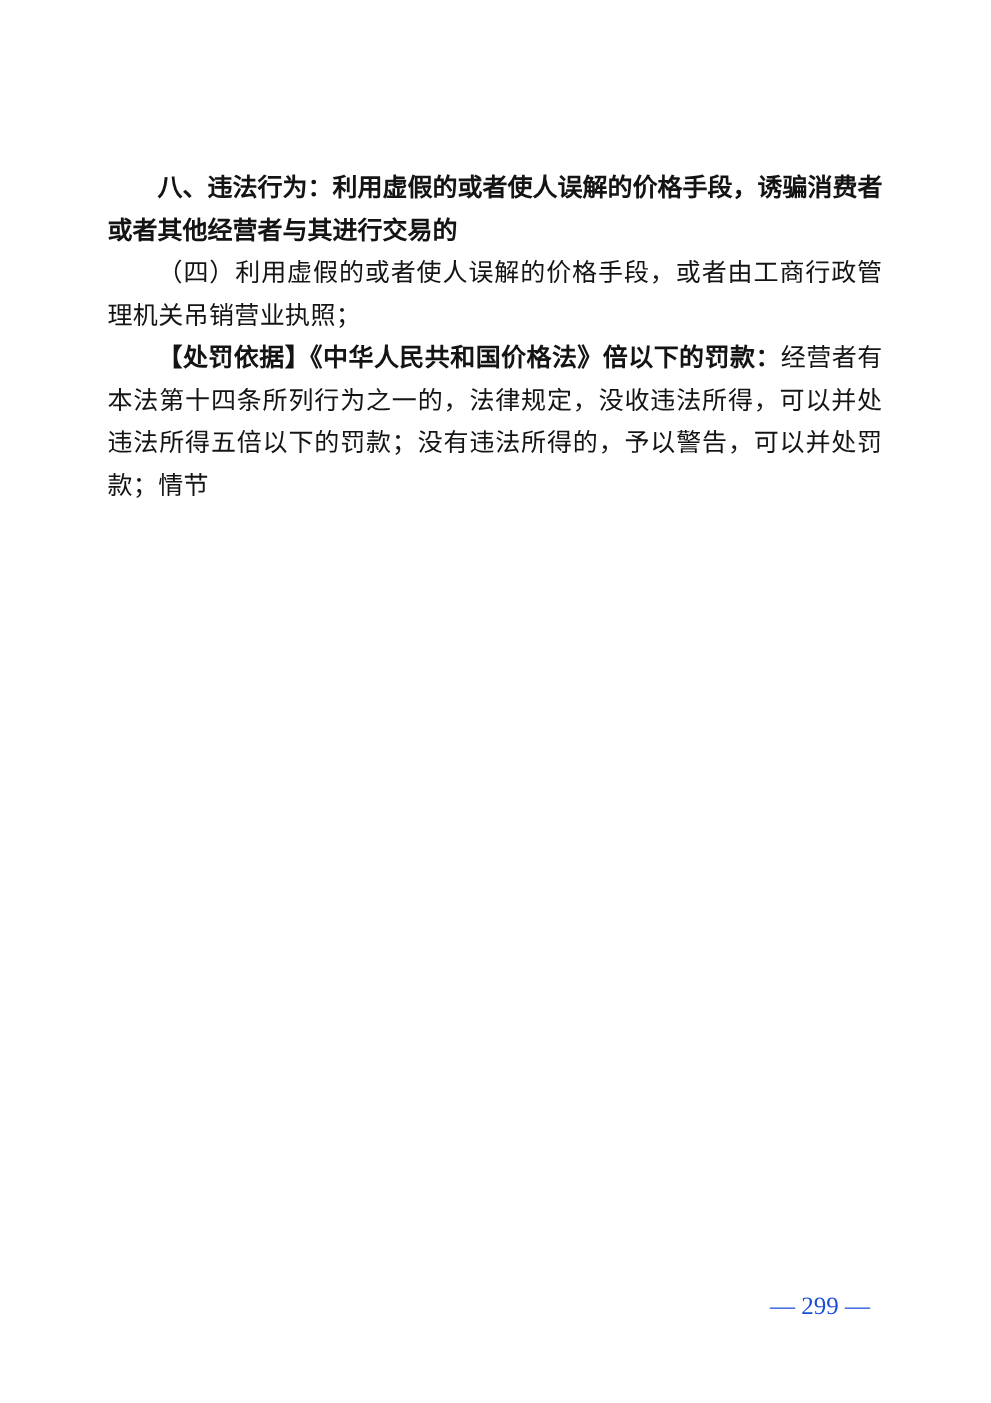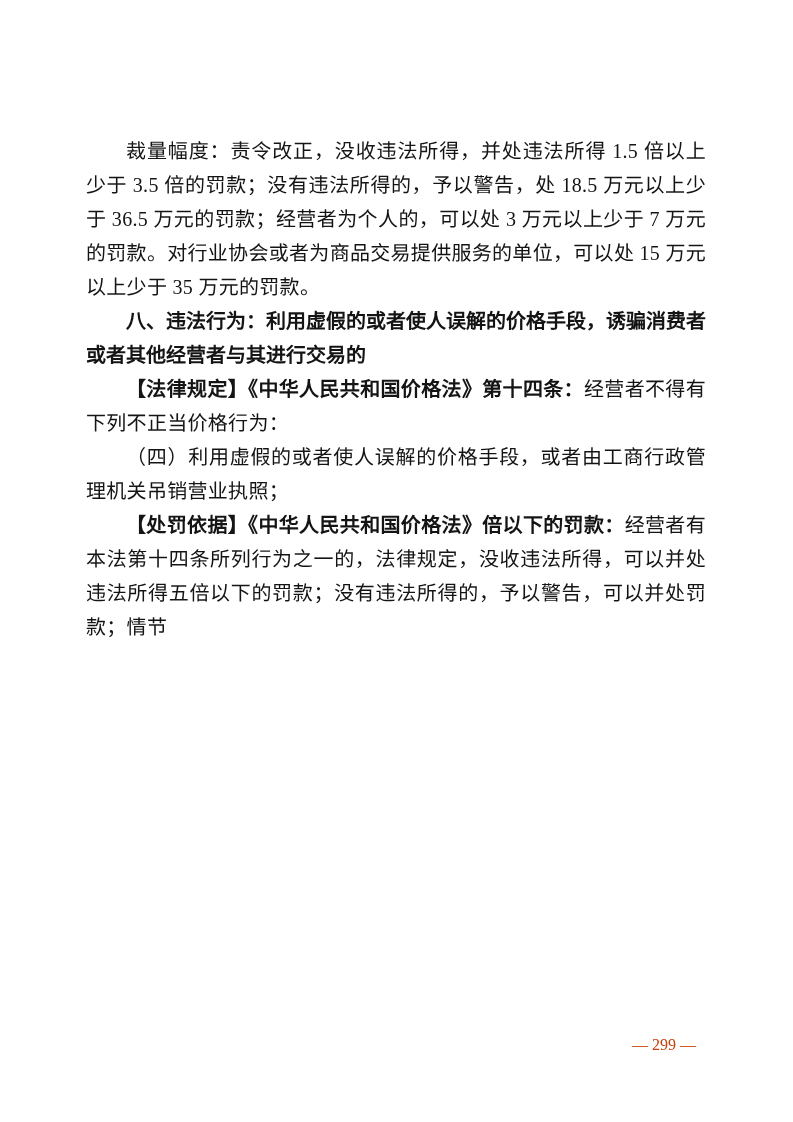--- a/index.html
+++ b/index.html
@@ -37,31 +37,29 @@
     font-weight: bold;
     font-size: 20px;
     letter-spacing: 0px;
   }
   .seg { font-weight: normal; }
   .seg.bold { font-weight: bold; margin-top: 44px; }
   .page-footer {
     position: absolute;
     top: 1031px;
     right: 97px;
-    font-size: 16px;
+    font-size: 20px;
     line-height: 28px;
-    color: #c2410c;
+    color: #1d4ed8;
     font-family: "Liberation Serif", "DejaVu Serif", serif;
   }
 </style>
 </head>
 <body>
 
 <div class="page">
   <div class="doc-body">
-      <p class="para"><span class="seg">裁量幅度：责令改正，没收违法所得，并处违法所得 1.5 倍以上少于 3.5 倍的罚款；没有违法所得的，予以警告，处 18.5 万元以上少于 36.5 万元的罚款；经营者为个人的，可以处 3 万元以上少于 7 万元的罚款。对行业协会或者为商品交易提供服务的单位，可以处 15 万元以上少于 35 万元的罚款。</span></p>
       <p class="para heading"><span class="seg bold">八、违法行为：利用虚假的或者使人误解的价格手段，诱骗消费者或者其他经营者与其进行交易的</span></p>
-      <p class="para"><span class="seg bold">【法律规定】《中华人民共和国价格法》第十四条：</span><span class="seg">经营者不得有下列不正当价格行为：</span></p>
       <p class="para"><span class="seg">（四）利用虚假的或者使人误解的价格手段，或者由工商行政管理机关吊销营业执照；</span></p>
       <p class="para"><span class="seg bold">【处罚依据】《中华人民共和国价格法》倍以下的罚款：</span><span class="seg">经营者有本法第十四条所列行为之一的，法律规定，没收违法所得，可以并处违法所得五倍以下的罚款；没有违法所得的，予以警告，可以并处罚款；情节</span></p>
     </div>
   <div class="page-footer">— 299 —</div>
 </div>
 
 </body></html>

